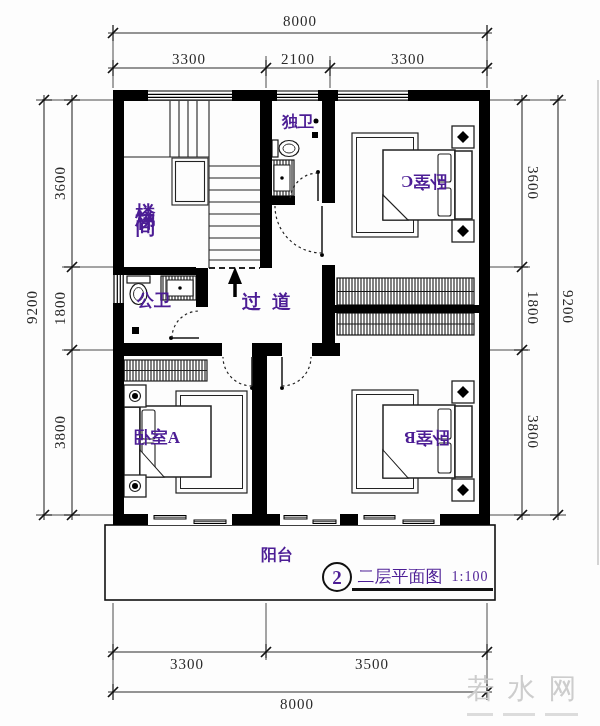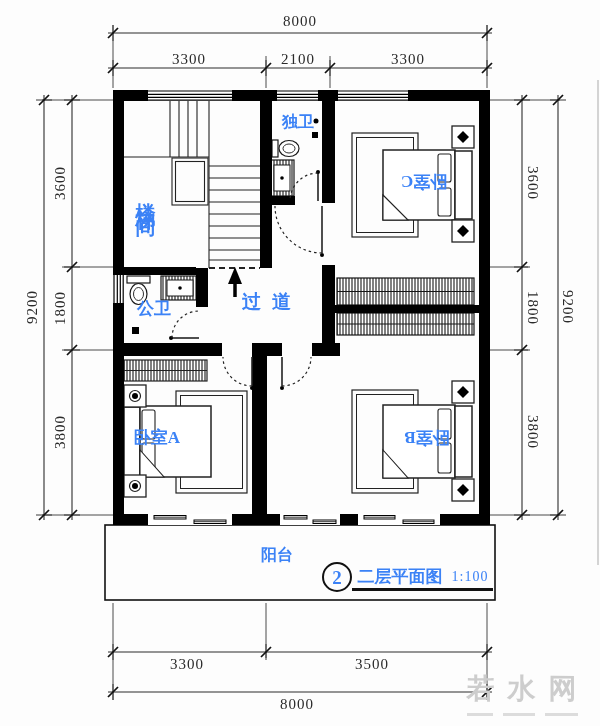--- a/index.html
+++ b/index.html
@@ -3,37 +3,37 @@
 <meta charset="utf-8">
 <style>
   html,body{margin:0;padding:0;background:#fff;}
   #canvas{
     position:relative;width:600px;height:726px;background:#fdfdfd;overflow:hidden;
     font-family:"Liberation Serif","DejaVu Serif",serif;
   }
   #canvas svg{position:absolute;left:0;top:0;}
   .label{
     position:absolute;transform:translate(-50%,-50%);
-    color:#3b82f6;white-space:nowrap;line-height:1;
+    color:#4c1d95;white-space:nowrap;line-height:1;
   }
   .dim{font-size:15px;color:#2a2a2a;letter-spacing:1px;}
   .rotL{transform:translate(-50%,-50%) rotate(-90deg);}
   .rotR{transform:translate(-50%,-50%) rotate(90deg);}
   .rot180{transform:translate(-50%,-50%) rotate(180deg);}
   .room{font-size:17px;font-weight:600;}
   .room-sm{font-size:16px;font-weight:600;}
   .vtext{
     writing-mode:vertical-rl;text-orientation:upright;
     font-size:20px;font-weight:600;letter-spacing:7px;
   }
   .spaced{letter-spacing:11px;font-size:19px;}
   .fig-num{font-size:19px;font-weight:600;}
-  .dwg-title{font-size:17px;font-weight:700;}
+  .dwg-title{font-size:17px;font-weight:400;}
   .dwg-scale{font-size:14px;letter-spacing:1px;}
-  .wmark{font-size:28px;font-weight:700;color:#cdcdcd;letter-spacing:13px;}
+  .wmark{font-size:28px;font-weight:400;color:#cdcdcd;letter-spacing:13px;}
 </style>
 </head>
 <body>
 
 <div id="canvas">
 
 <svg width="600" height="726" viewBox="0 0 600 726">
   <defs>
     <pattern id="hatchV" width="3" height="6" patternUnits="userSpaceOnUse">
       <rect width="3" height="6" fill="#ffffff"></rect>
@@ -308,21 +308,21 @@
 <div class="label dim rotR" style="left:532px;top:432px">3800</div>
 <div class="label dim rotR" style="left:567px;top:307px">9200</div>
 
 <div class="label dim" style="left:187px;top:664px">3300</div>
 <div class="label dim" style="left:372px;top:664px">3500</div>
 <div class="label dim" style="left:297px;top:704px">8000</div>
 
 <div class="label vtext" style="left:146px;top:197px">楼梯间</div>
 <div class="label room-sm" style="left:298px;top:122px">独卫</div>
 <div class="label room rot180" style="left:424px;top:181px">卧室C</div>
-<div class="label room" style="left:154px;top:308px">公卫</div>
+<div class="label room" style="left:154px;top:300px">公卫</div>
 <div class="label room spaced" style="left:272px;top:301px">过道</div>
 <div class="label room" style="left:157px;top:437px">卧室A</div>
 <div class="label room rot180" style="left:427px;top:437px">卧室B</div>
 <div class="label room-sm" style="left:277px;top:555px">阳台</div>
 
 <div class="label fig-num" style="left:337px;top:577px">2</div>
 <div class="label dwg-title" style="left:400px;top:576px">二层平面图</div>
 <div class="label dwg-scale" style="left:470px;top:577px">1:100</div>
 
 <div class="label wmark" style="left:528px;top:689px">若水网</div>

